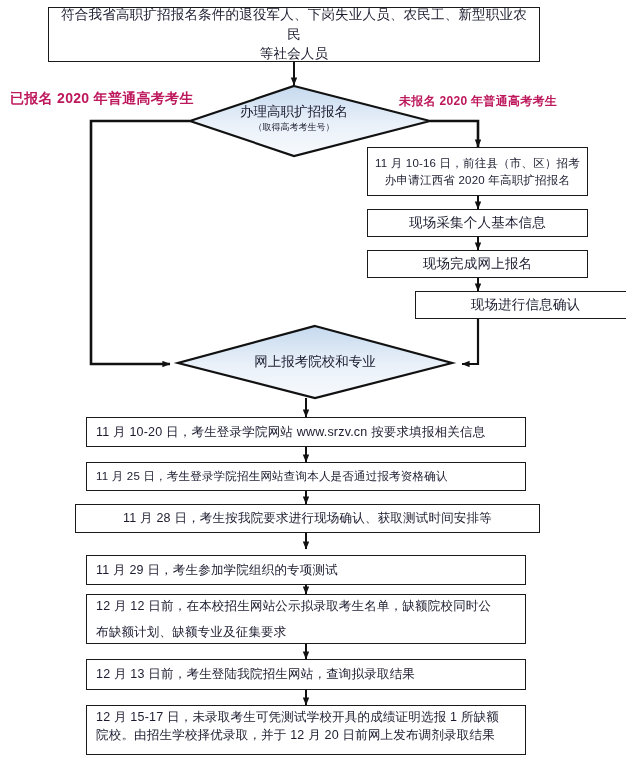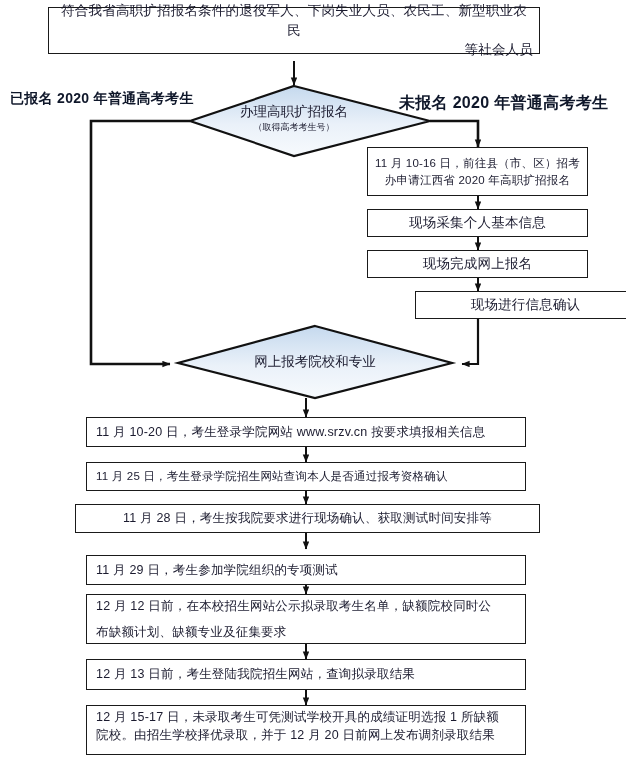--- a/index.html
+++ b/index.html
@@ -39,21 +39,21 @@
     letter-spacing: 0.2px;
   }
   .node-box.left-align {
     justify-content: flex-start;
     text-align: left;
     padding-left: 9px;
   }
   .branch-label {
     position: absolute;
     font-weight: bold;
-    color: #0f172a;
+    color: #be185d;
     white-space: nowrap;
     letter-spacing: 0.3px;
   }
   .diamond-text {
     position: absolute;
     text-align: center;
     color: #1b1b2f;
     white-space: nowrap;
     pointer-events: none;
   }
@@ -100,27 +100,27 @@
     <line x1="306" y1="398" x2="306" y2="417" stroke="#111111" stroke-width="2" marker-end="url(#arrowHead)"></line>
 
     <line x1="306" y1="447" x2="306" y2="462" stroke="#111111" stroke-width="2" marker-end="url(#arrowHead)"></line>
     <line x1="306" y1="491" x2="306" y2="504" stroke="#111111" stroke-width="2" marker-end="url(#arrowHead)"></line>
     <line x1="306" y1="533" x2="306" y2="549" stroke="#111111" stroke-width="2" marker-end="url(#arrowHead)"></line>
     <line x1="306" y1="579" x2="306" y2="594" stroke="#111111" stroke-width="2" marker-end="url(#arrowHead)"></line>
     <line x1="306" y1="644" x2="306" y2="659" stroke="#111111" stroke-width="2" marker-end="url(#arrowHead)"></line>
     <line x1="306" y1="690" x2="306" y2="705" stroke="#111111" stroke-width="2" marker-end="url(#arrowHead)"></line>
   </svg>
 
-  <div class="node-box" style="left:48px; top:7px; width:492px; height:47px; font-size:13.5px; flex-direction:column;align-items:flex-end;">
+  <div class="node-box" style="left:48px; top:7px; width:492px; height:55px; font-size:13.5px; flex-direction:column;">
     <span>符合我省高职扩招报名条件的退役军人、下岗失业人员、农民工、新型职业农民</span>
     <span>等社会人员</span>
   </div>
 
   <div class="branch-label" style="left:10px; top:90px; font-size:14px;">已报名 2020 年普通高考考生</div>
-  <div class="branch-label" style="left:399px; top:93px; font-size:16px;">未报名 2020 年普通高考考生</div>
+  <div class="branch-label" style="left:399px; top:93px; font-size:12px;">未报名 2020 年普通高考考生</div>
 
   <div class="diamond-text" style="left:190px; top:103px; width:208px; font-size:13.5px;">
     <span>办理高职扩招报名</span>
     <span class="diamond-sub">（取得高考考生号）</span>
   </div>
 
   <div class="node-box" style="left:367px; top:147px; width:221px; height:49px; font-size:11.5px; flex-direction:column;">
     <span>11 月 10-16 日，前往县（市、区）招考</span>
     <span>办申请江西省 2020 年高职扩招报名</span>
   </div>

